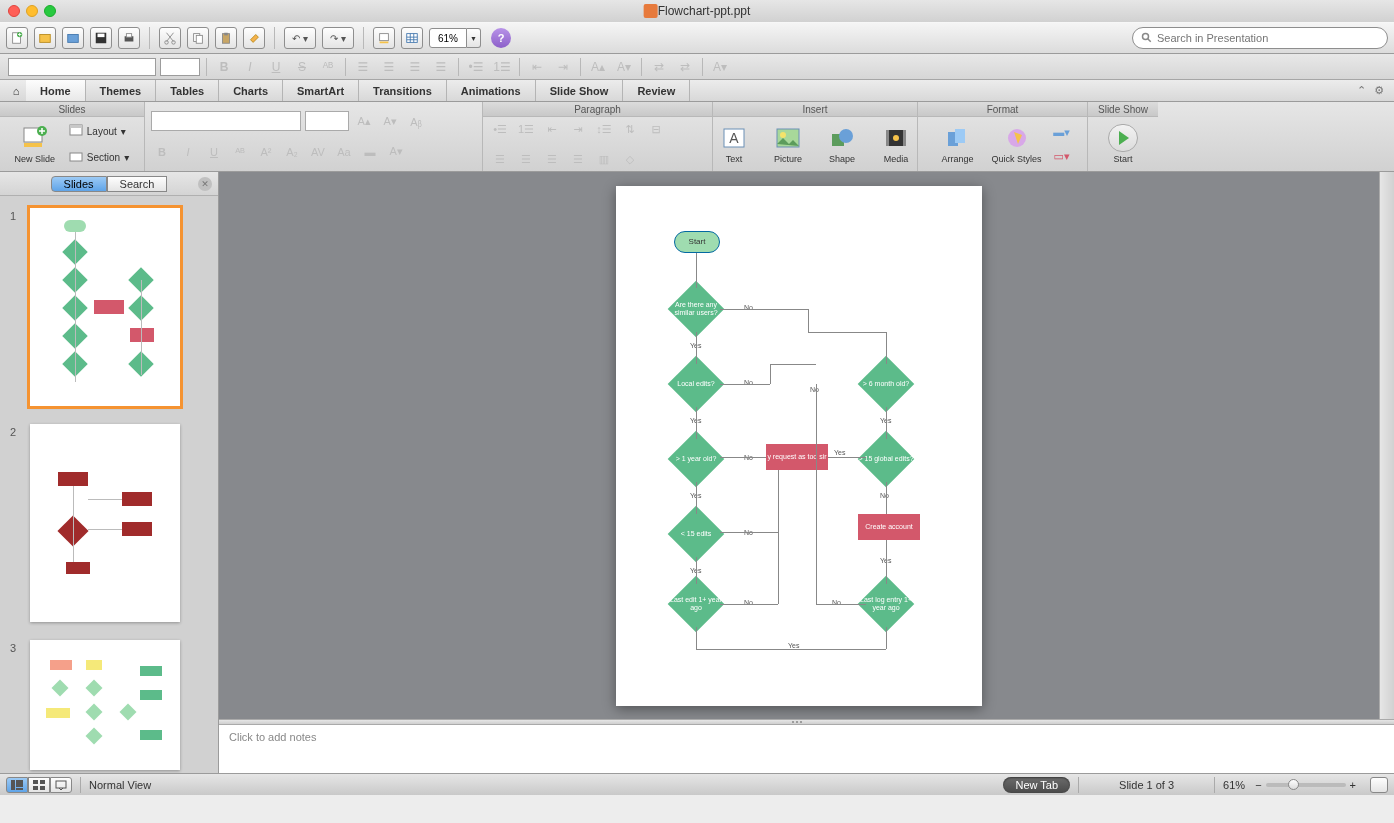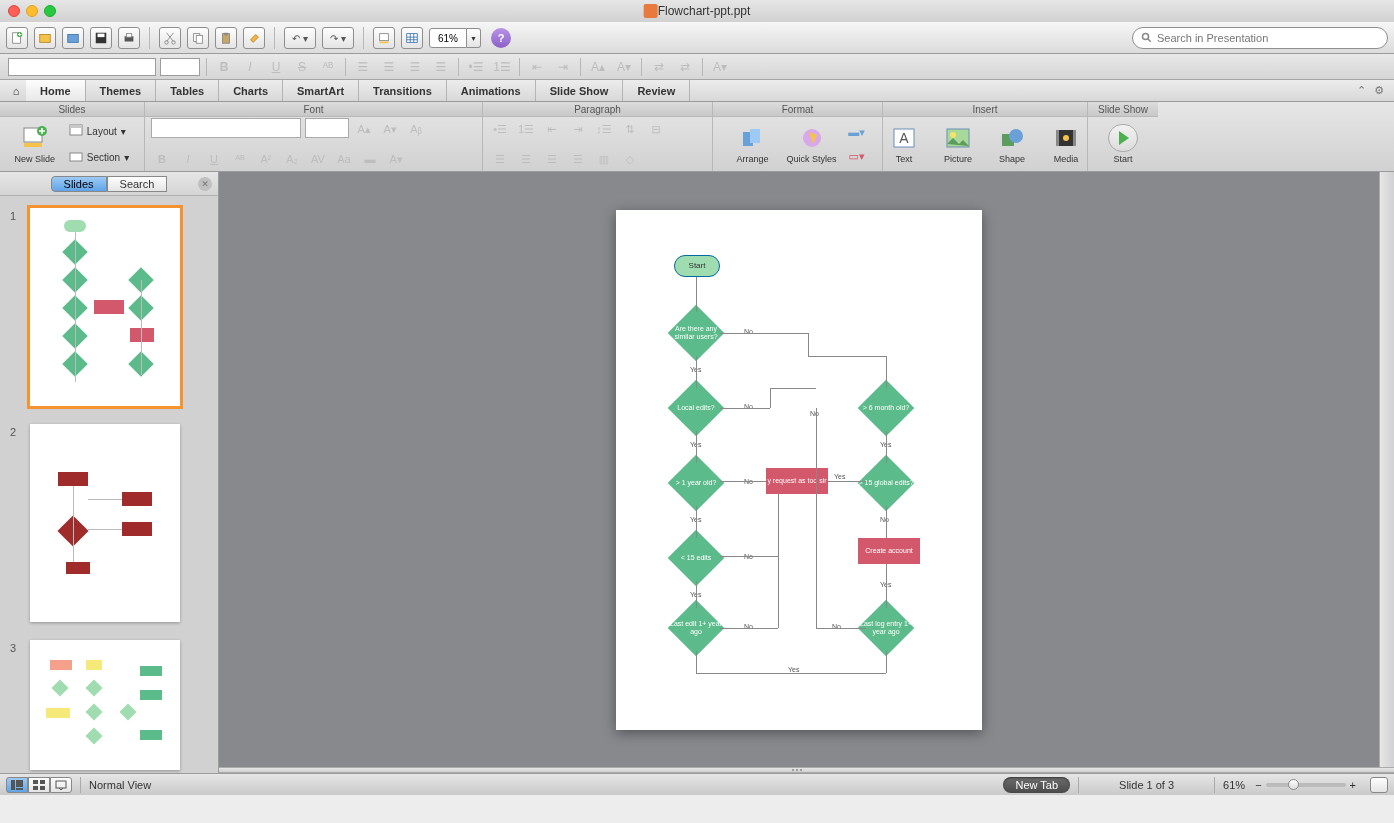--- a/index.html
+++ b/index.html
@@ -271,21 +271,20 @@
               <rect x="1" y="1" width="12" height="10" fill="#fff" stroke="#888"></rect>
               <rect x="1" y="1" width="12" height="3" fill="#c8c8c8"></rect>
             </svg><span>Layout</span> ▾</div>
         <div class="rbtn-combo"><svg width="14" height="14">
               <rect x="1" y="3" width="12" height="8" fill="#fff" stroke="#888"></rect>
             </svg><span>Section</span> ▾</div>
       </div>
     </div>
   </div>
   <div class="ribbon-group" style="width:338px;">
-    <div class="group-title">Font</div>
     <div class="group-body" style="flex-wrap:wrap;align-content:center;">
       <div style="display:flex;gap:4px;width:100%;">
         <div style="width:150px;height:20px;background:#fff;border:1px solid #aaa;"></div>
         <div style="width:44px;height:20px;background:#fff;border:1px solid #aaa;"></div>
         <div class="rbtn-small">A▴</div>
         <div class="rbtn-small">A▾</div>
         <div class="rbtn-small">Aᵦ</div>
       </div>
       <div style="display:flex;gap:4px;width:100%;margin-top:4px;">
         <div class="rbtn-small" style="font-weight:bold">B</div>
@@ -316,20 +315,64 @@
       <div style="display:flex;gap:4px;width:100%;margin-top:4px;">
         <div class="rbtn-small">☰</div>
         <div class="rbtn-small">☰</div>
         <div class="rbtn-small">☰</div>
         <div class="rbtn-small">☰</div>
         <div class="rbtn-small">▥</div>
         <div class="rbtn-small">◇</div>
       </div>
     </div>
   </div>
+  <div class="ribbon-group" style="width:205px;">
+    <div class="group-title">Insert</div>
+    <div class="group-body">
+      <div class="rbtn-big">
+          <div class="icn">
+            <svg width="26" height="24">
+              <rect x="3" y="3" width="20" height="18" fill="#fff" stroke="#6a8fb5"></rect>
+              <text x="13" y="17" text-anchor="middle" font-size="14" fill="#555">A</text>
+            </svg>
+          </div>
+          <span>Text</span>
+        </div>
+      <div class="rbtn-big">
+          <div class="icn">
+            <svg width="26" height="24">
+              <rect x="2" y="3" width="22" height="18" fill="#a8d89a" stroke="#6a8fb5"></rect>
+              <circle cx="8" cy="9" r="3" fill="#f5e36a"></circle>
+              <path d="M2 18l6-6 6 6 4-4 6 6" fill="#5c9c5c"></path>
+            </svg>
+          </div>
+          <span>Picture</span>
+        </div>
+      <div class="rbtn-big">
+          <div class="icn">
+            <svg width="26" height="24">
+              <rect x="3" y="8" width="12" height="12" fill="#5c9c5c"></rect>
+              <circle cx="17" cy="10" r="7" fill="#6aa0d8"></circle>
+            </svg>
+          </div>
+          <span>Shape</span>
+        </div>
+      <div class="rbtn-big">
+          <div class="icn">
+            <svg width="26" height="24">
+              <rect x="3" y="4" width="20" height="16" fill="#333"></rect>
+              <rect x="3" y="4" width="3" height="16" fill="#888"></rect>
+              <rect x="20" y="4" width="3" height="16" fill="#888"></rect>
+              <circle cx="13" cy="12" r="3" fill="#f5c24a"></circle>
+            </svg>
+          </div>
+          <span>Media</span>
+        </div>
+    </div>
+  </div>
   <div class="ribbon-group" style="width:170px;">
     <div class="group-title">Format</div>
     <div class="group-body">
       <div class="rbtn-big">
           <div class="icn">
             <svg width="26" height="24">
               <rect x="3" y="6" width="10" height="14" fill="#6aa0d8"></rect>
               <rect x="10" y="3" width="10" height="14" fill="#9ccaf5"></rect>
             </svg>
           </div>
@@ -341,64 +384,20 @@
               <circle cx="13" cy="12" r="9" fill="#d8a8e8"></circle>
               <path d="M10 6l8 3-4 9z" fill="#f5c24a"></path>
             </svg>
           </div>
           <span>Quick Styles</span>
         </div>
       <div style="display:flex;flex-direction:column;gap:2px;">
         <div class="rbtn-small" style="color:#6aa0d8;">▬▾</div>
         <div class="rbtn-small" style="color:#d3586b;">▭▾</div>
       </div>
-    </div>
-  </div>
-  <div class="ribbon-group" style="width:205px;">
-    <div class="group-title">Insert</div>
-    <div class="group-body">
-      <div class="rbtn-big">
-          <div class="icn">
-            <svg width="26" height="24">
-              <rect x="3" y="3" width="20" height="18" fill="#fff" stroke="#6a8fb5"></rect>
-              <text x="13" y="17" text-anchor="middle" font-size="14" fill="#555">A</text>
-            </svg>
-          </div>
-          <span>Text</span>
-        </div>
-      <div class="rbtn-big">
-          <div class="icn">
-            <svg width="26" height="24">
-              <rect x="2" y="3" width="22" height="18" fill="#a8d89a" stroke="#6a8fb5"></rect>
-              <circle cx="8" cy="9" r="3" fill="#f5e36a"></circle>
-              <path d="M2 18l6-6 6 6 4-4 6 6" fill="#5c9c5c"></path>
-            </svg>
-          </div>
-          <span>Picture</span>
-        </div>
-      <div class="rbtn-big">
-          <div class="icn">
-            <svg width="26" height="24">
-              <rect x="3" y="8" width="12" height="12" fill="#5c9c5c"></rect>
-              <circle cx="17" cy="10" r="7" fill="#6aa0d8"></circle>
-            </svg>
-          </div>
-          <span>Shape</span>
-        </div>
-      <div class="rbtn-big">
-          <div class="icn">
-            <svg width="26" height="24">
-              <rect x="3" y="4" width="20" height="16" fill="#333"></rect>
-              <rect x="3" y="4" width="3" height="16" fill="#888"></rect>
-              <rect x="20" y="4" width="3" height="16" fill="#888"></rect>
-              <circle cx="13" cy="12" r="3" fill="#f5c24a"></circle>
-            </svg>
-          </div>
-          <span>Media</span>
-        </div>
     </div>
   </div>
   <div class="ribbon-group" style="width:70px;border-right:none;">
     <div class="group-title">Slide Show</div>
     <div class="group-body">
       <div class="rbtn-big">
           <div class="play-btn">
             <div class="play-tri"></div>
           </div>
           <span>Start</span>
@@ -565,20 +564,21 @@
       </div>
       <div class="v-scroll"></div>
     </div>
     <div class="notes-splitter">
         <div class="grip">
           <span></span>
           <span></span>
           <span></span>
         </div>
       </div>
+    <div class="notes-area"><span>Click to add notes</span></div>
   </div>
 </div>
 
 <div class="statusbar">
   <div class="view-btns">
     <div class="view-btn active">
         <svg width="12" height="10">
           <rect x="0" y="0" width="4" height="10" fill="#555"></rect>
           <rect x="5" y="0" width="7" height="7" fill="#555"></rect>
           <rect x="5" y="8" width="7" height="2" fill="#555"></rect>

